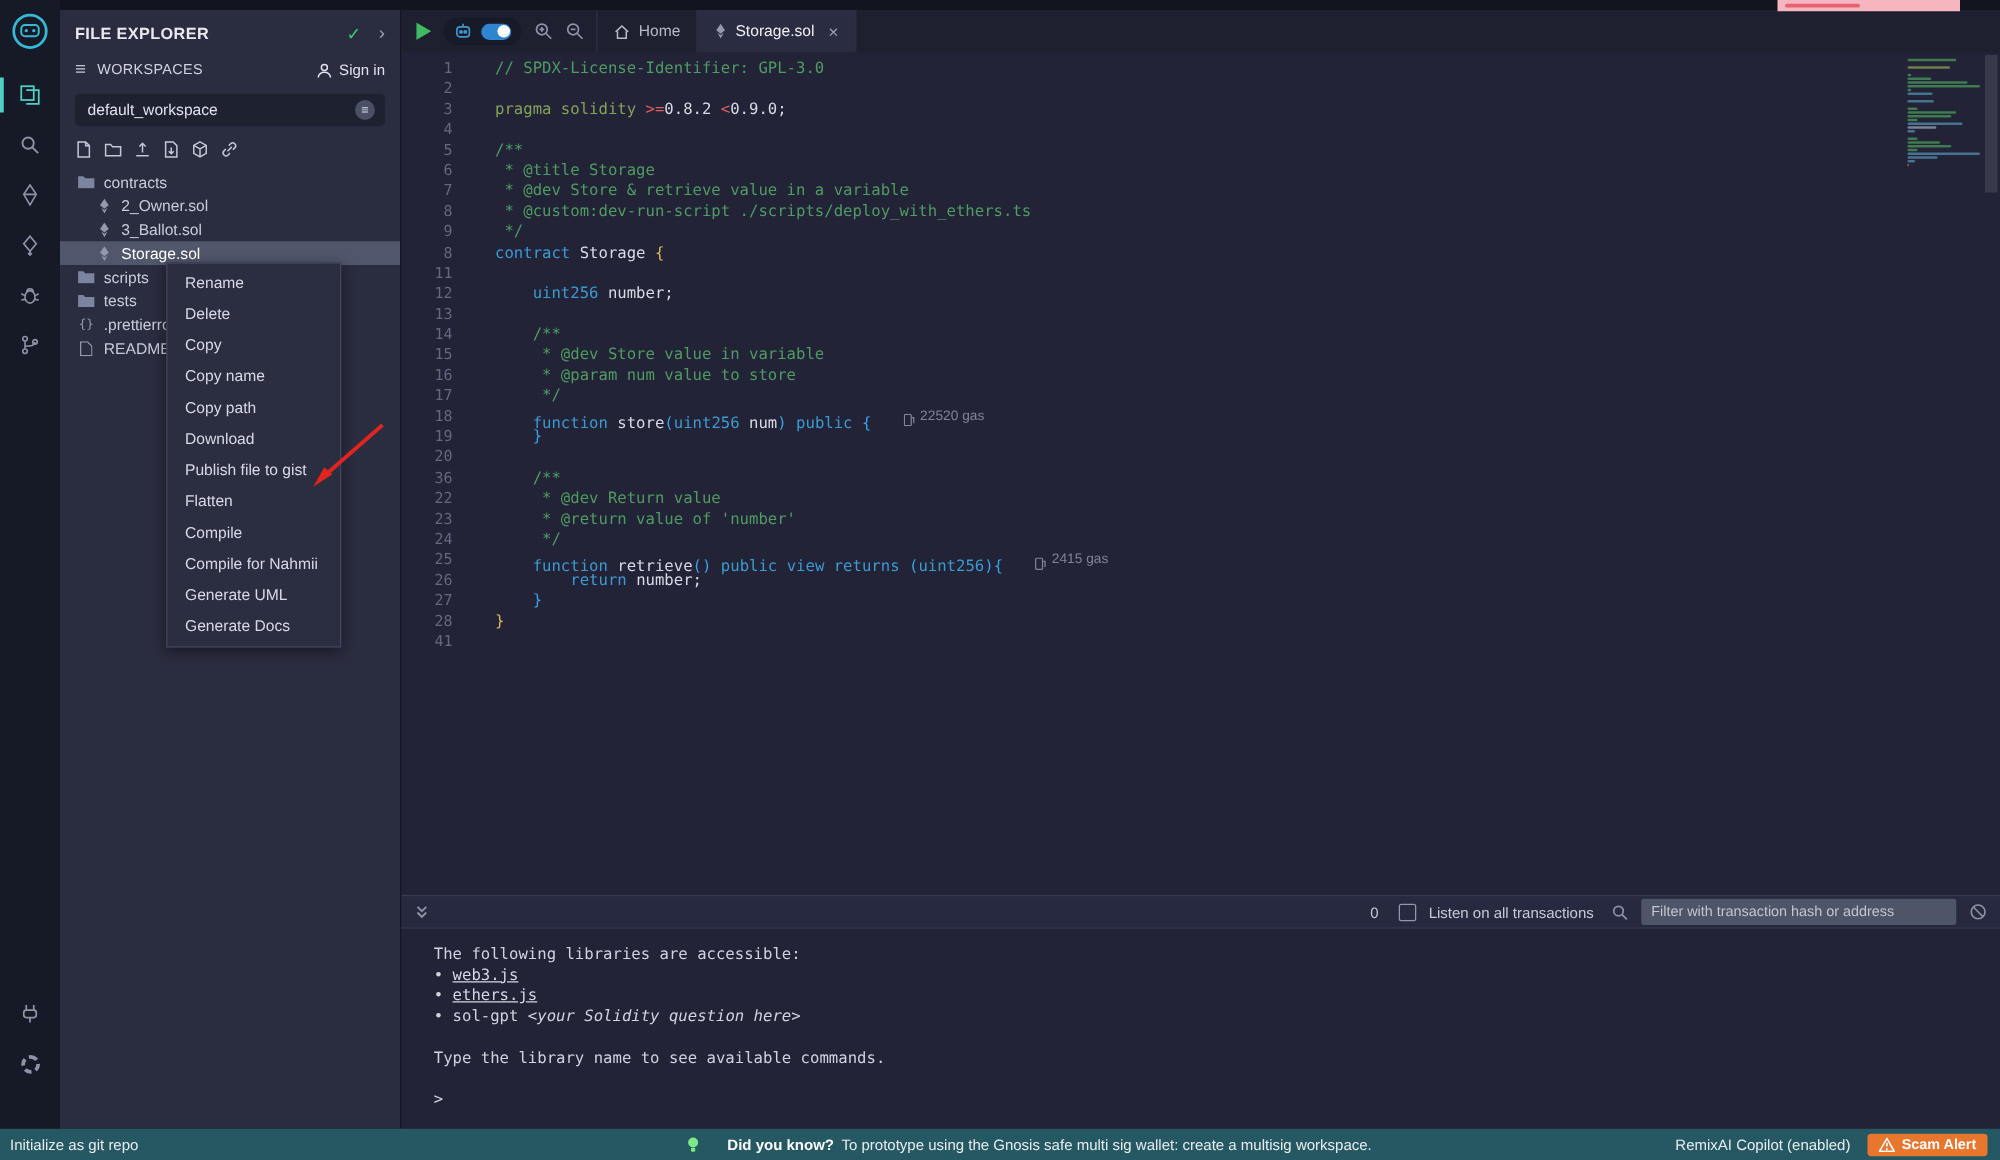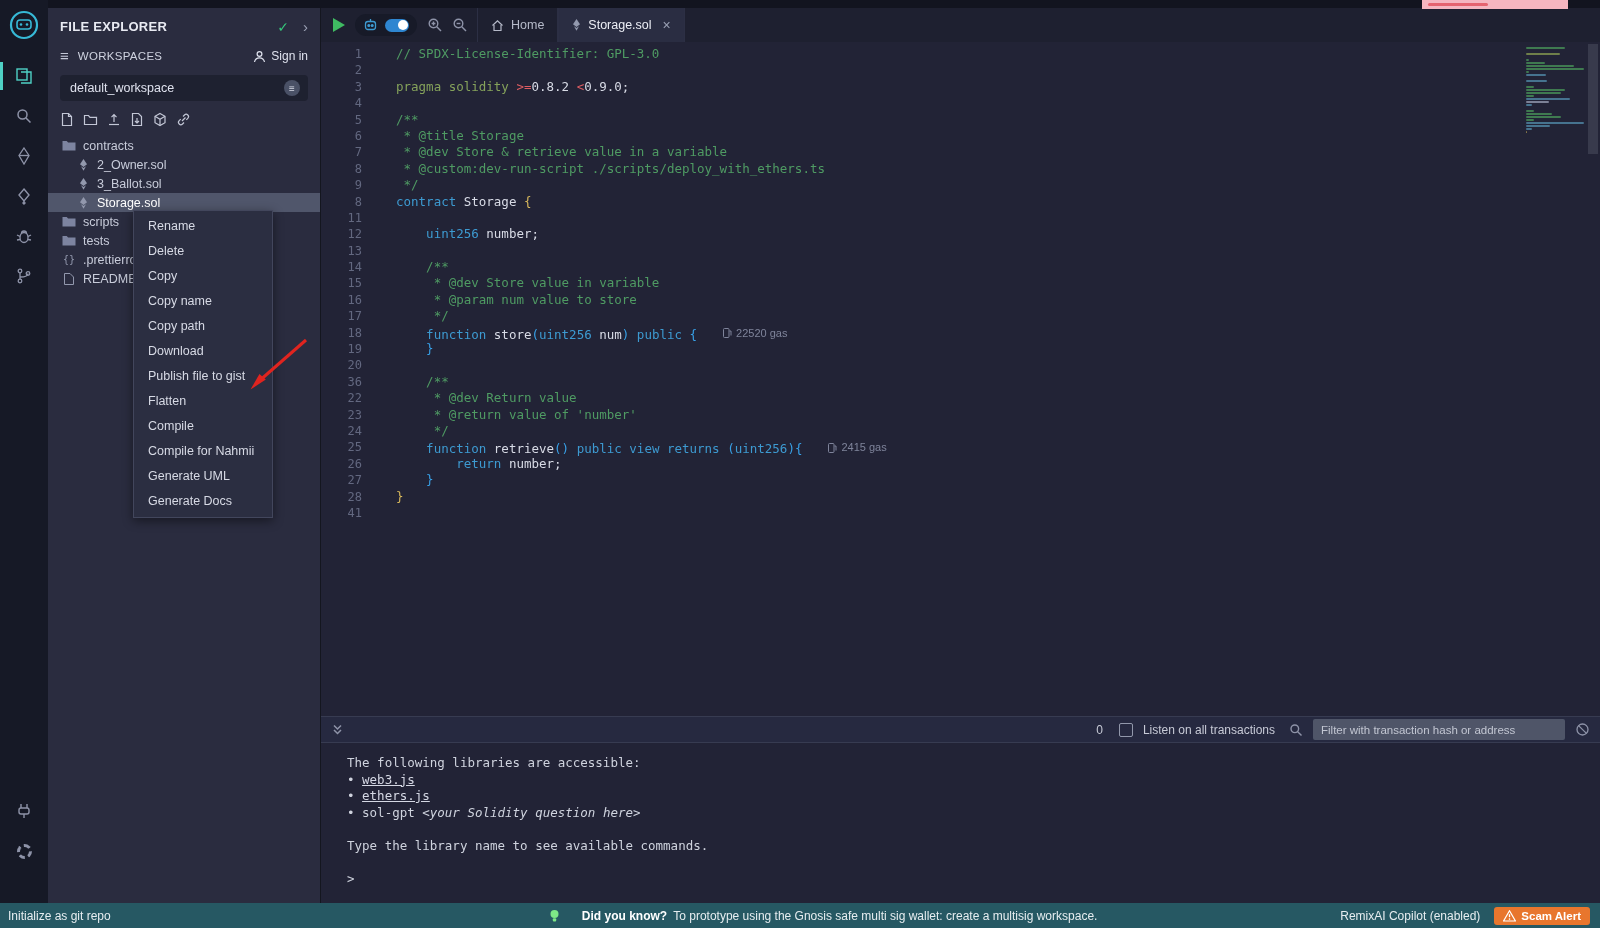--- a/index.html
+++ b/index.html
@@ -71,21 +71,21 @@
   .code { flex:1; padding-top:4px; padding-left:20px; overflow:hidden; }
   .cl { height:16.4px; line-height:16.4px; white-space:pre; font-family:"DejaVu Sans Mono", monospace; font-size:12.5px; color:#d8dbe6; }
   .t-cm { color:#4f9b63; }
   .t-kwg { color:#85a25b; }
   .t-kw { color:#3d9ad1; }
   .t-id { color:#d8dbe6; }
   .t-fn { color:#d8dbe6; }
   .t-op { color:#de5d63; }
   .t-b1 { color:#d9b95c; }
   .t-b2 { color:#38a1e8; }
-  .gas { color:#7f849b; font-size:11px; font-family:"Liberation Sans", sans-serif; margin-left:26px; display:inline-flex; align-items:center; vertical-align:1px; }
+  .gas { color:#7f849b; font-size:11px; font-family:"Liberation Sans", sans-serif; margin-left:26px; display:inline-flex; align-items:flex-end; vertical-align:1px; }
 
   .minimap { position:absolute; right:14px; top:0; width:64px; padding:5px 2px 0 4px; }
   .mm-line { height:2px; margin-bottom:1px; border-radius:1px; }
   .e-scrollbar { position:absolute; right:0; top:0; bottom:0; width:14px; }
   .e-scrollbar .thumb { margin:2px 2px; height:110px; background:rgba(190,198,216,.14); }
 
   
   .term-header { height:27px; flex:none; background:#262940; border-top:1px solid #373b51; border-bottom:1px solid #373b51; display:flex; align-items:center; padding:0 10px; }
   .dbl-chev { color:#8e93a8; cursor:pointer; display:flex; }
   .th-right { margin-left:auto; display:flex; align-items:center; gap:10px; }

